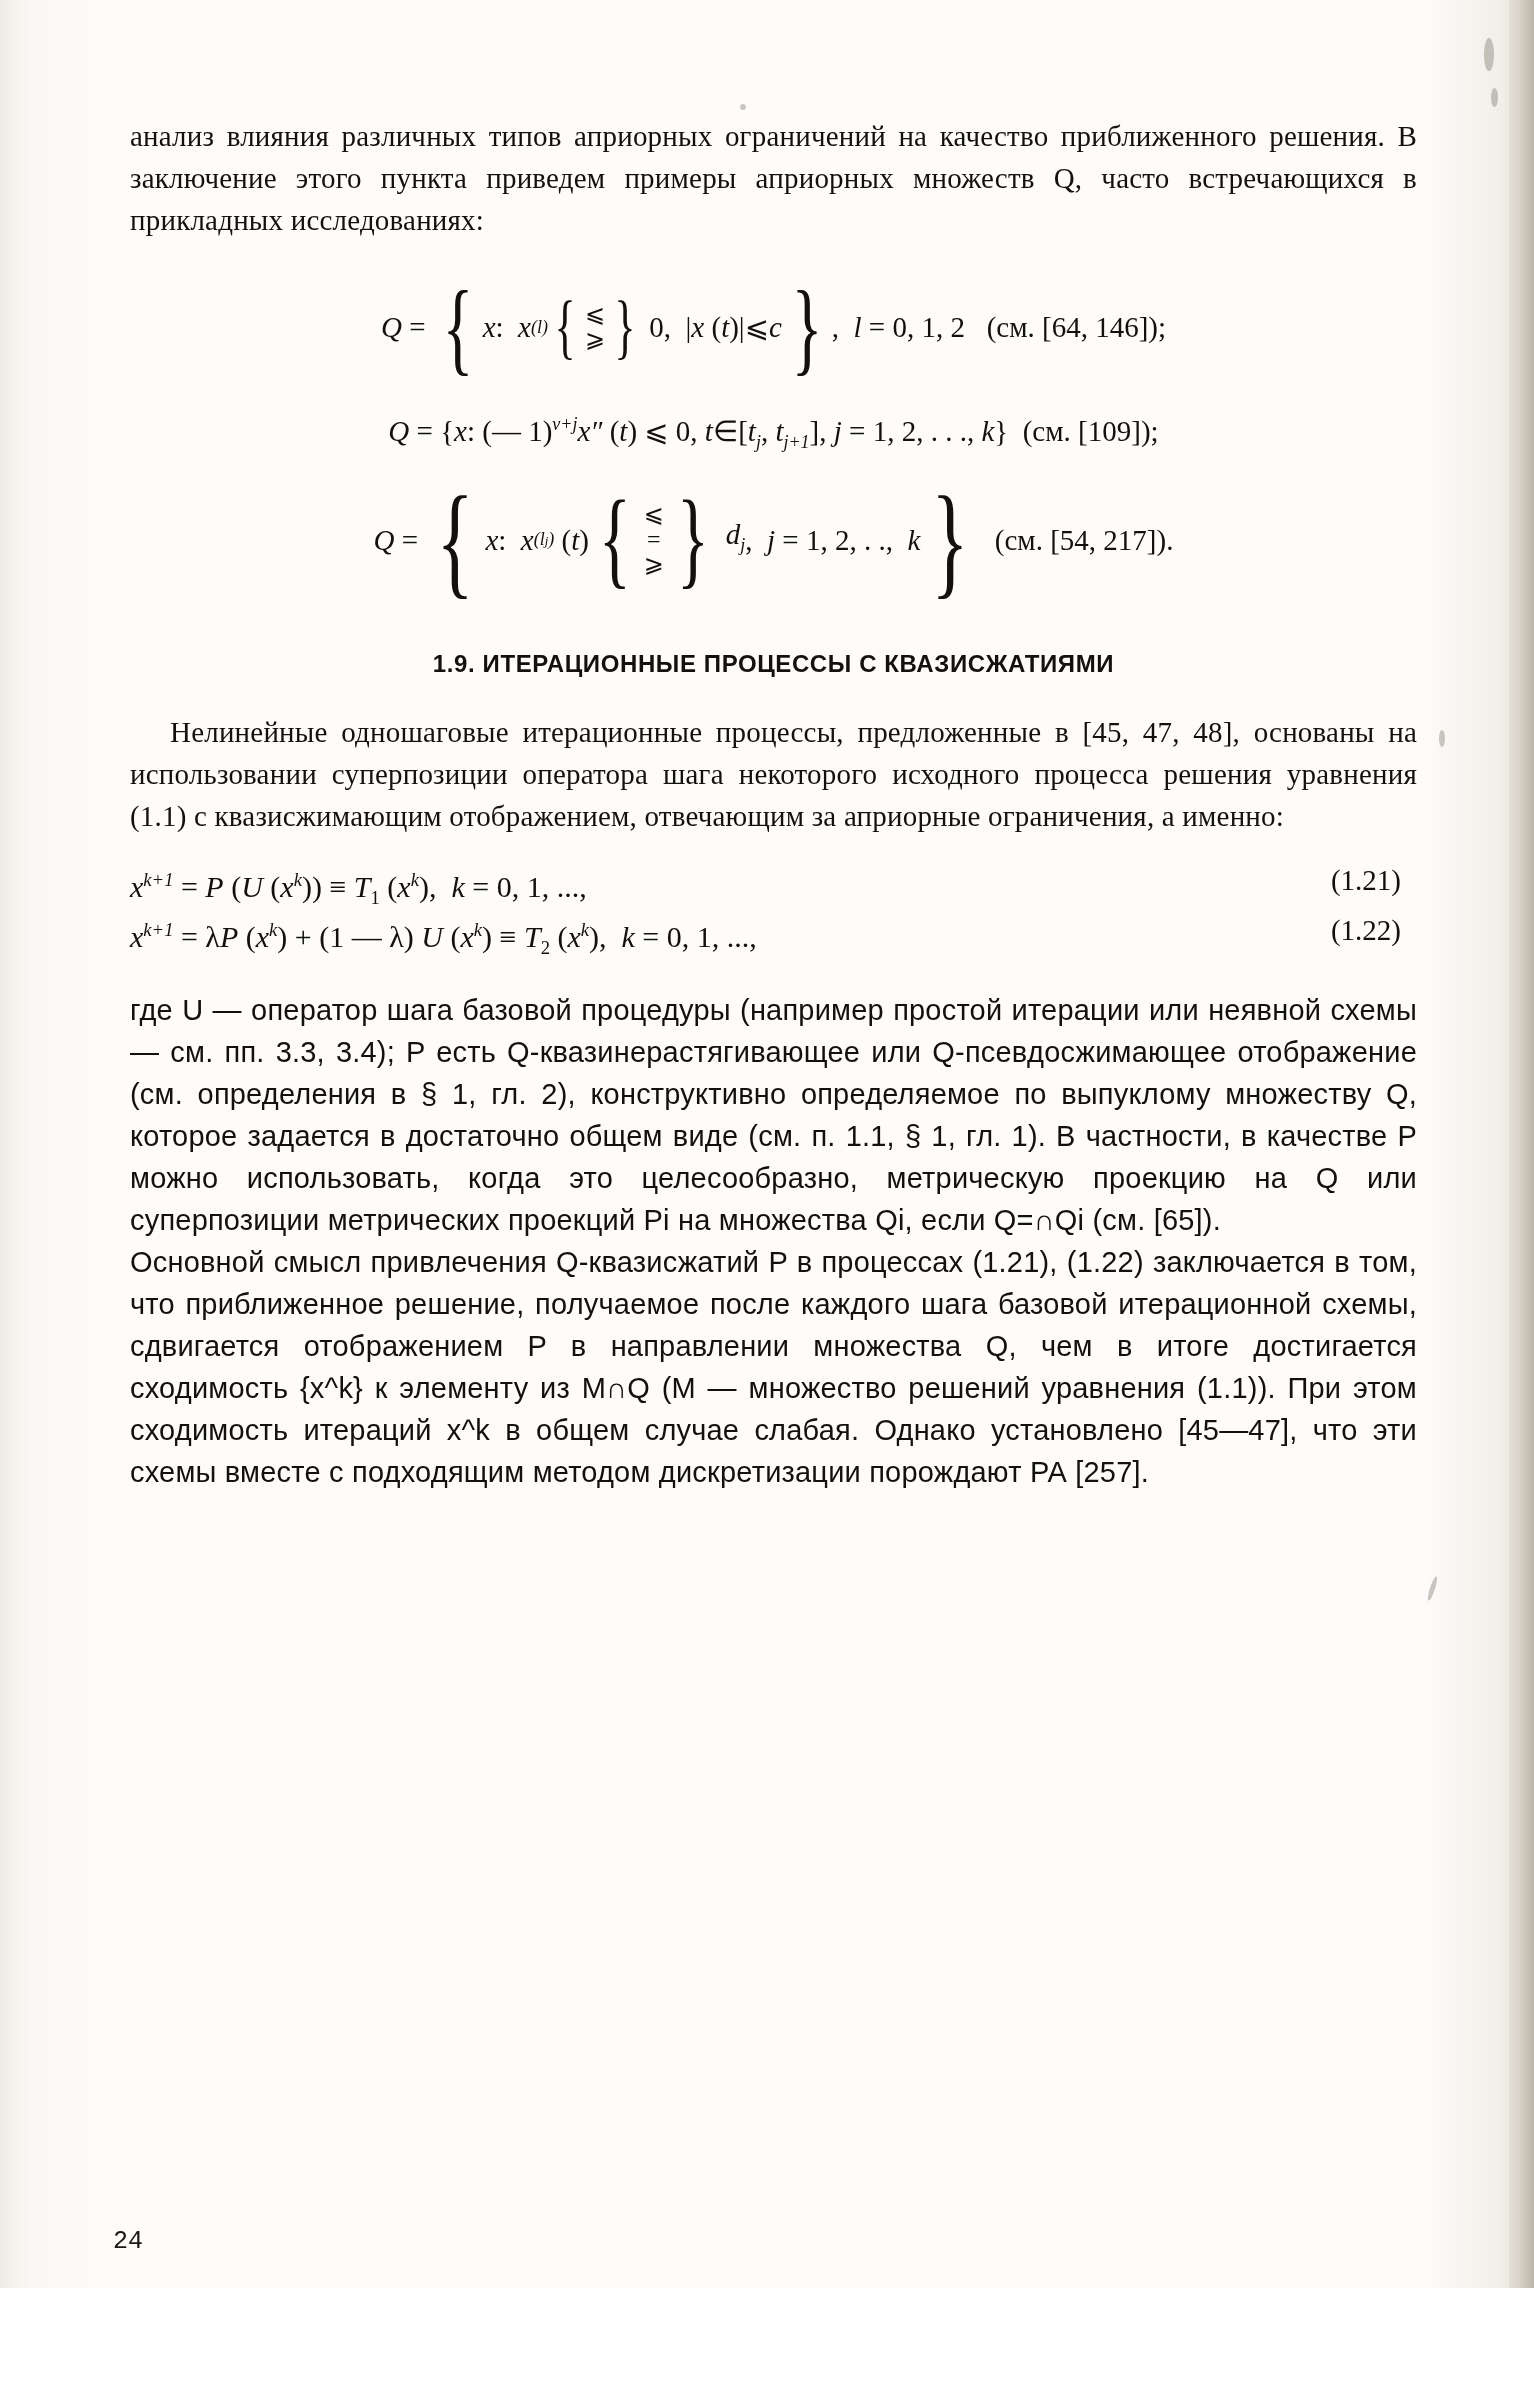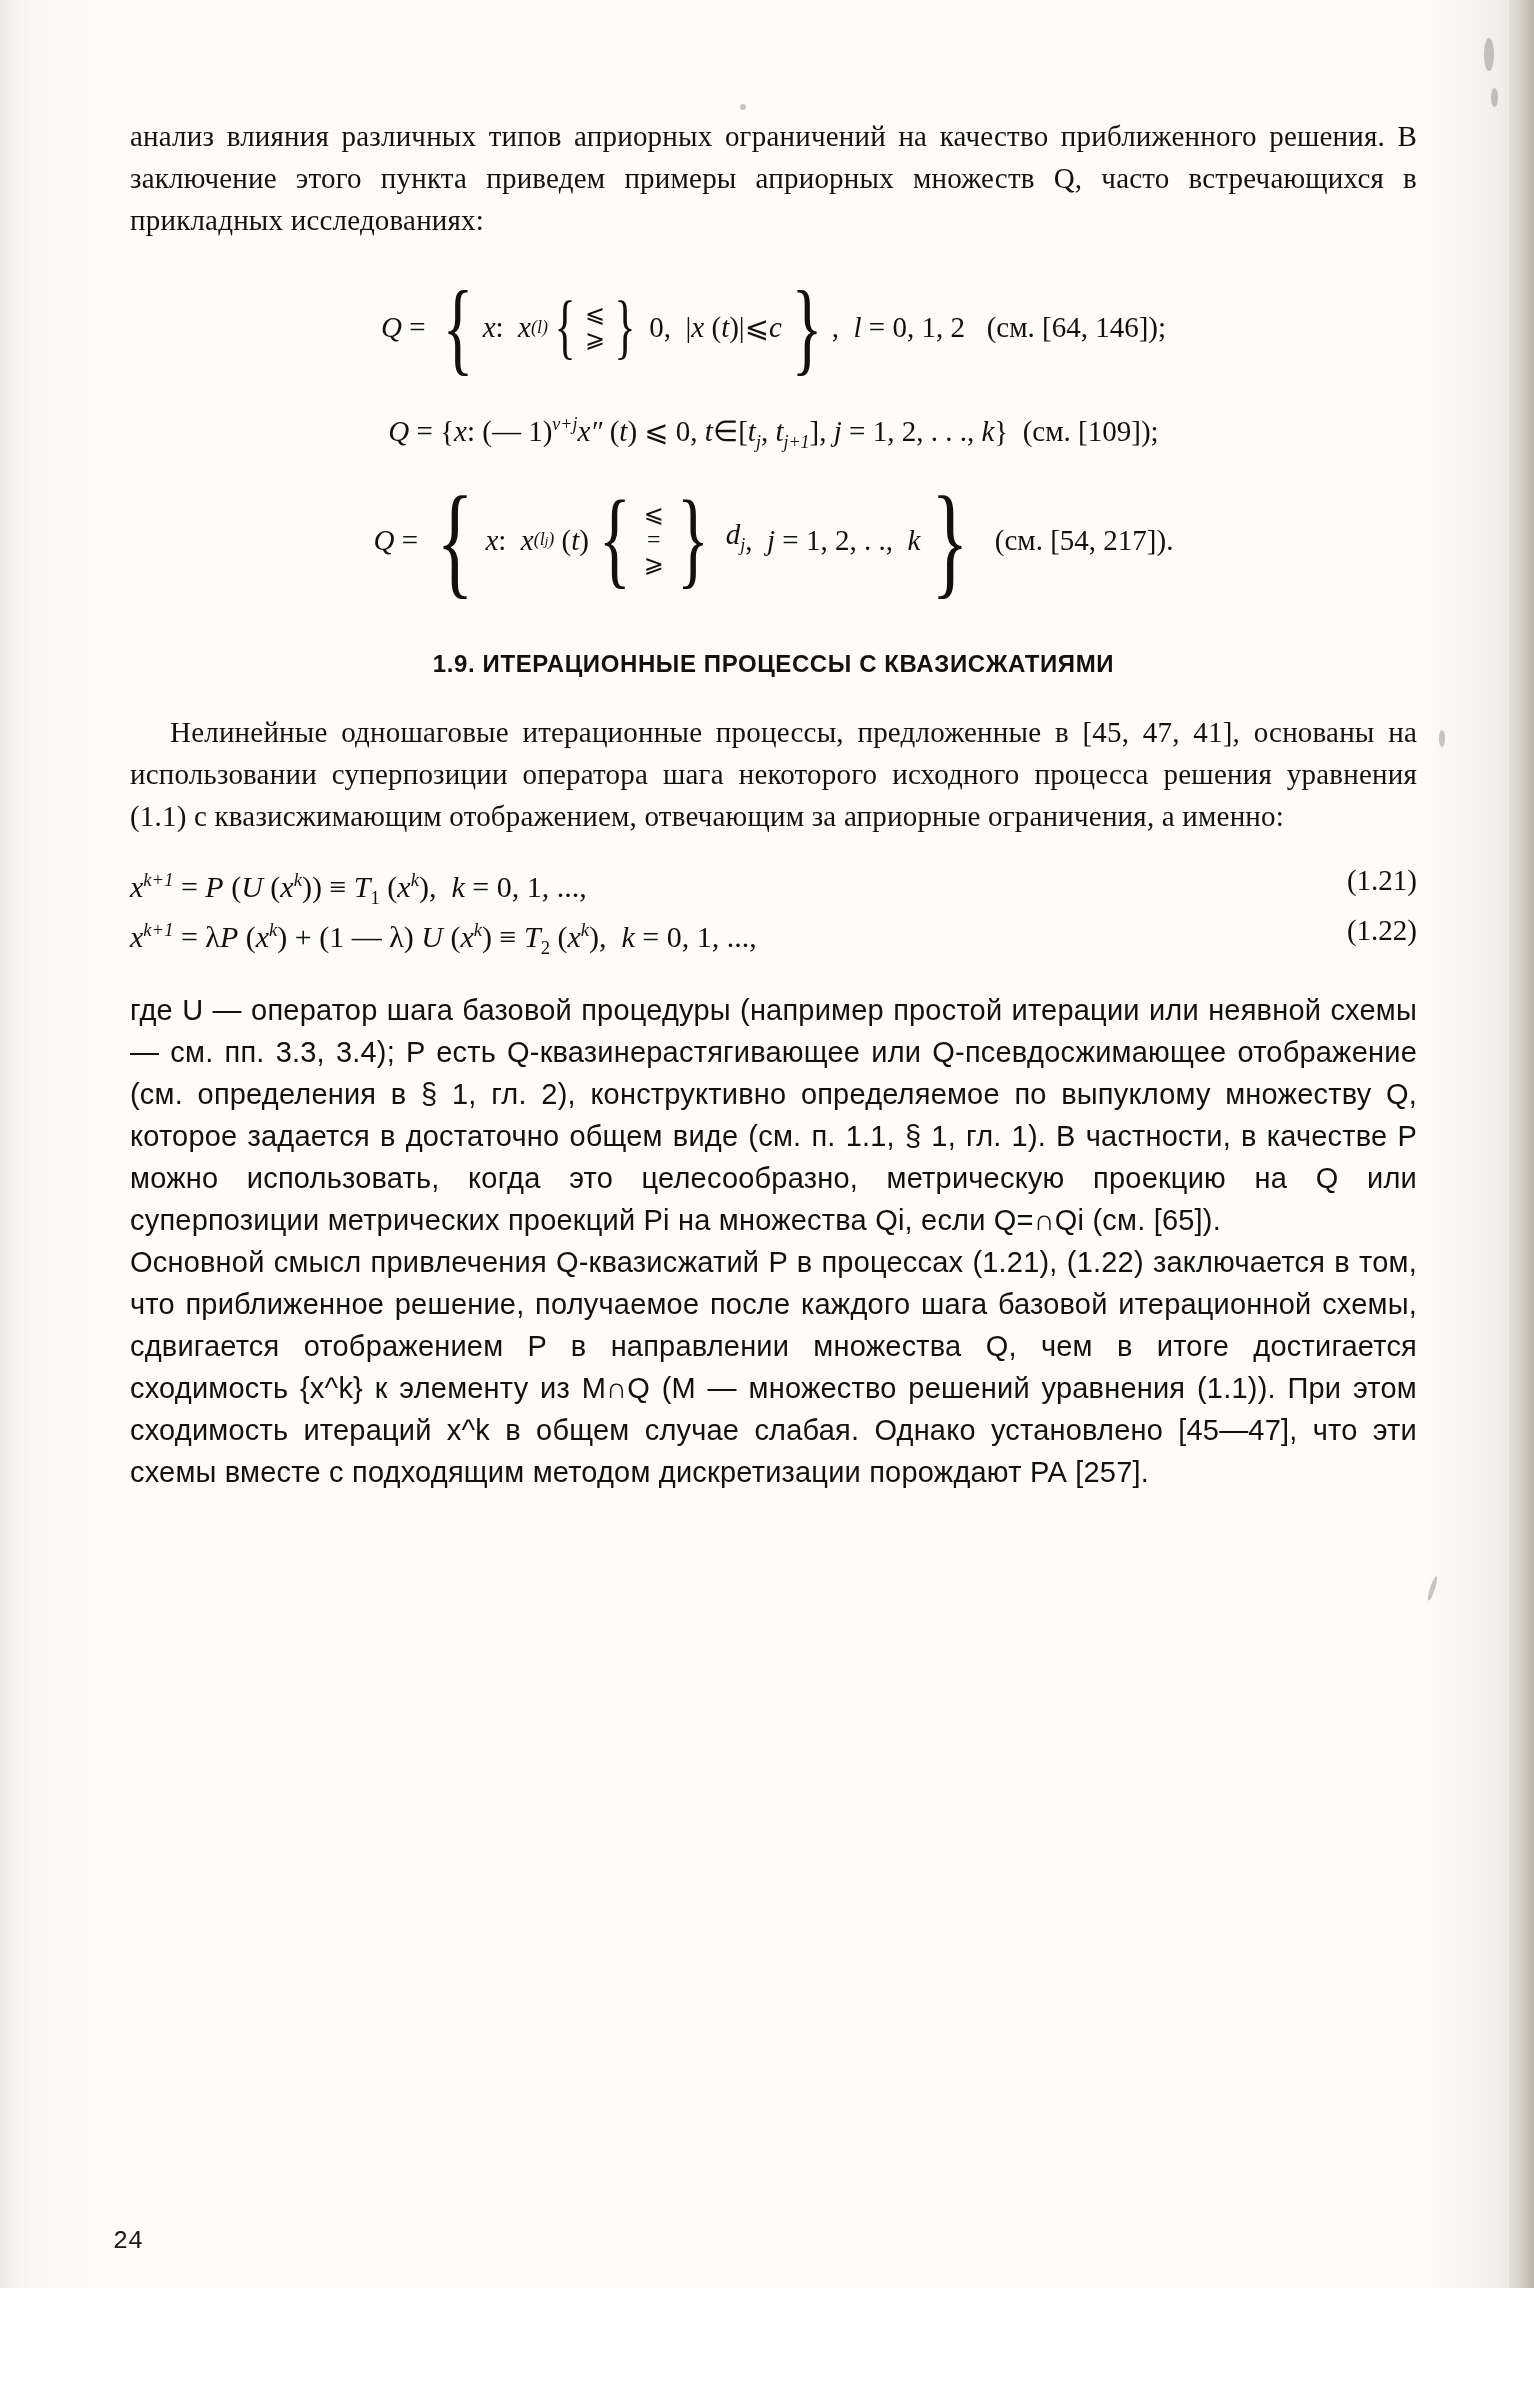--- a/index.html
+++ b/index.html
@@ -108,21 +108,21 @@
 
   .eqline {
     position: relative;
     text-align: left;
     font-size: 30px;
     line-height: 32px;
     color: #13110e;
   }
   .eqnum {
     position: absolute;
-    right: 0;
+    right: 16px;
     top: 0;
     font-size: 29px;
   }
   .eqwrap { margin-top: 27px; }
 
   .pagenum {
     position: absolute;
     left: 113px;
     top: 2227px;
     font-family: Liberation Mono, monospace;
@@ -183,21 +183,21 @@
         </span>
         <span class="brace" style="font-size:108px; transform:scaleX(-.62);">{</span>
         &nbsp;<i>d<span class="sub">j</span></i>,&nbsp;&nbsp;<i>j</i>&nbsp;=&nbsp;1,&nbsp;2,&nbsp;.&nbsp;.,&nbsp;&nbsp;<i>k</i>
         <span class="brace" style="font-size:125px; transform:scaleX(-.62);">{</span>
         &nbsp;&nbsp;(см.&nbsp;[54,&nbsp;217]).
       </span>
     </div>
 
     <h2 class="section">1.9. ИТЕРАЦИОННЫЕ ПРОЦЕССЫ С КВАЗИСЖАТИЯМИ</h2>
 
-    <p class="para indent">Нелинейные одношаговые итерационные процессы, предложенные в [45, 47, 41], основаны на использовании суперпозиции оператора шага некоторого исходного процесса решения уравнения (1.1) с квазисжимающим отображением, отвечающим за априорные ограничения, а именно:</p>
+    <p class="para indent">Нелинейные одношаговые итерационные процессы, предложенные в [45, 47, 48], основаны на использовании суперпозиции оператора шага некоторого исходного процесса решения уравнения (1.1) с квазисжимающим отображением, отвечающим за априорные ограничения, а именно:</p>
 
     <div class="eqwrap">
       <div class="eqline">
         <i>x</i><span class="sup">k+1</span> = <i>P</i> (<i>U</i> (<i>x</i><span class="sup">k</span>)) ≡ <i>T</i><span class="sub nosl">1</span> (<i>x</i><span class="sup">k</span>), &nbsp;<i>k</i> = 0, 1, ...,
         <span class="eqnum">(1.21)</span>
       </div>
       <div class="eqline">
         <i>x</i><span class="sup">k+1</span> = λ<i>P</i> (<i>x</i><span class="sup">k</span>) + (1 — λ) <i>U</i> (<i>x</i><span class="sup">k</span>) ≡ <i>T</i><span class="sub nosl">2</span> (<i>x</i><span class="sup">k</span>), &nbsp;<i>k</i> = 0, 1, ...,
         <span class="eqnum">(1.22)</span>
       </div>

